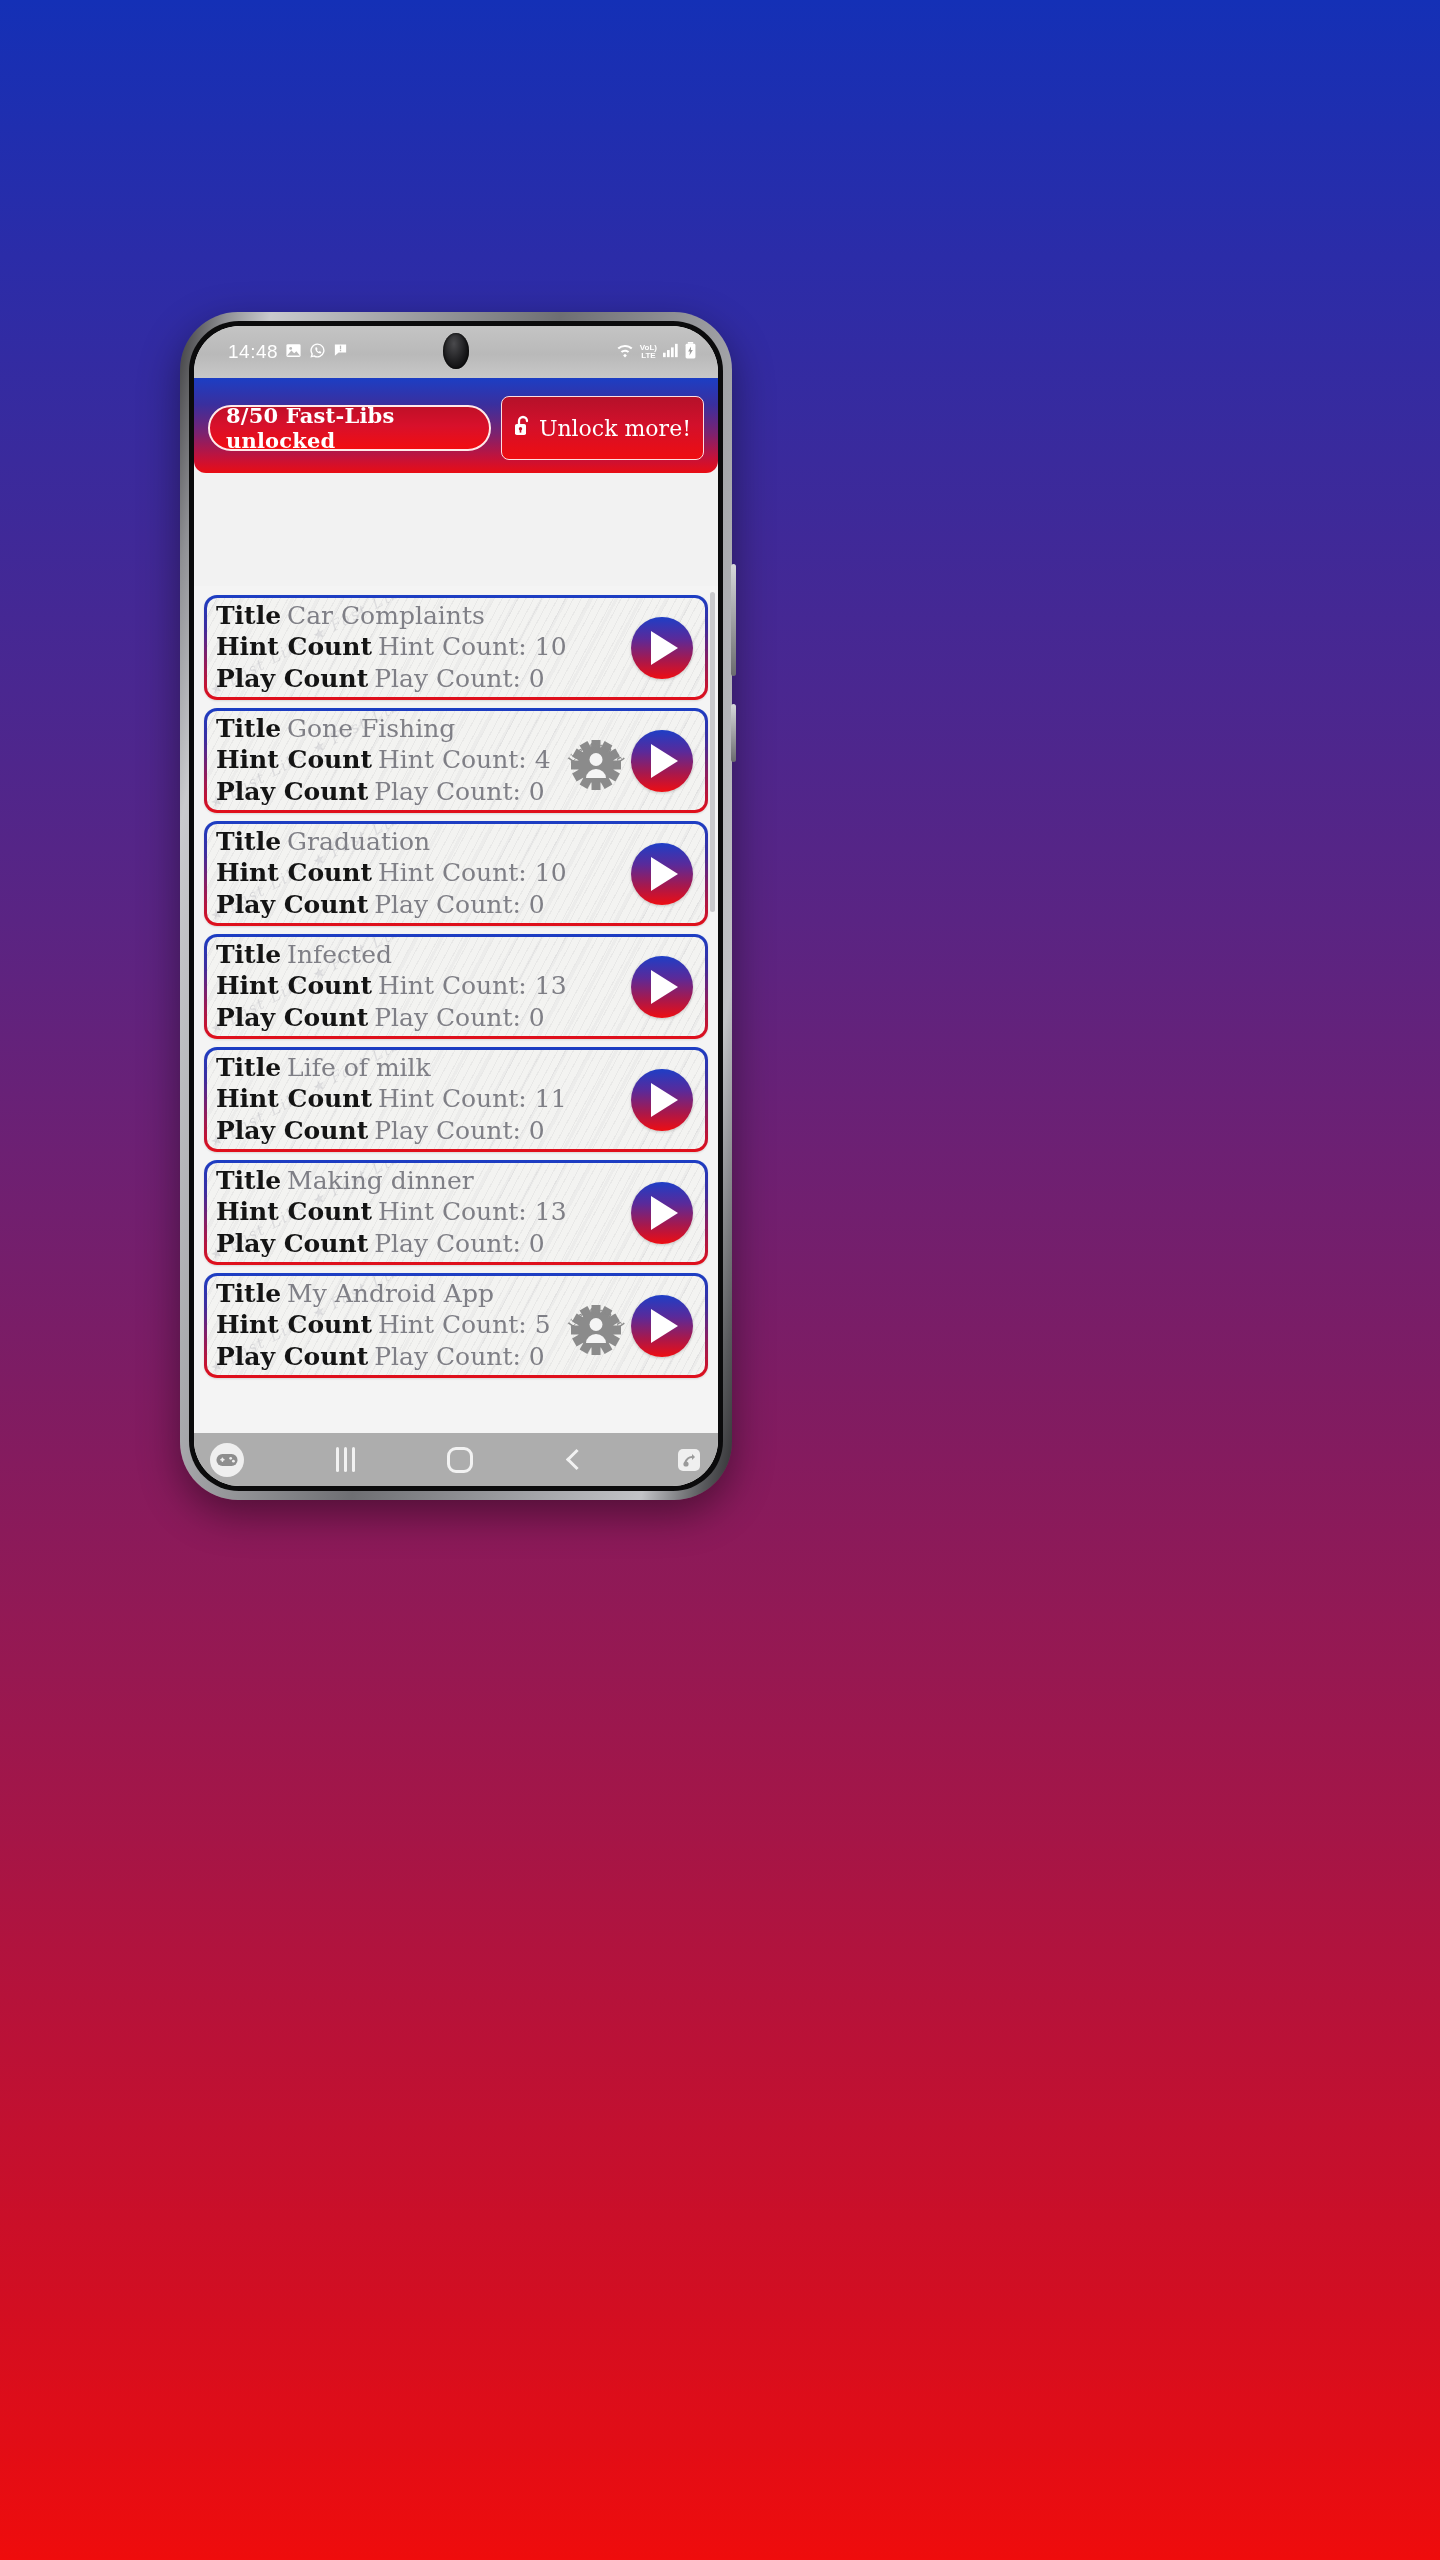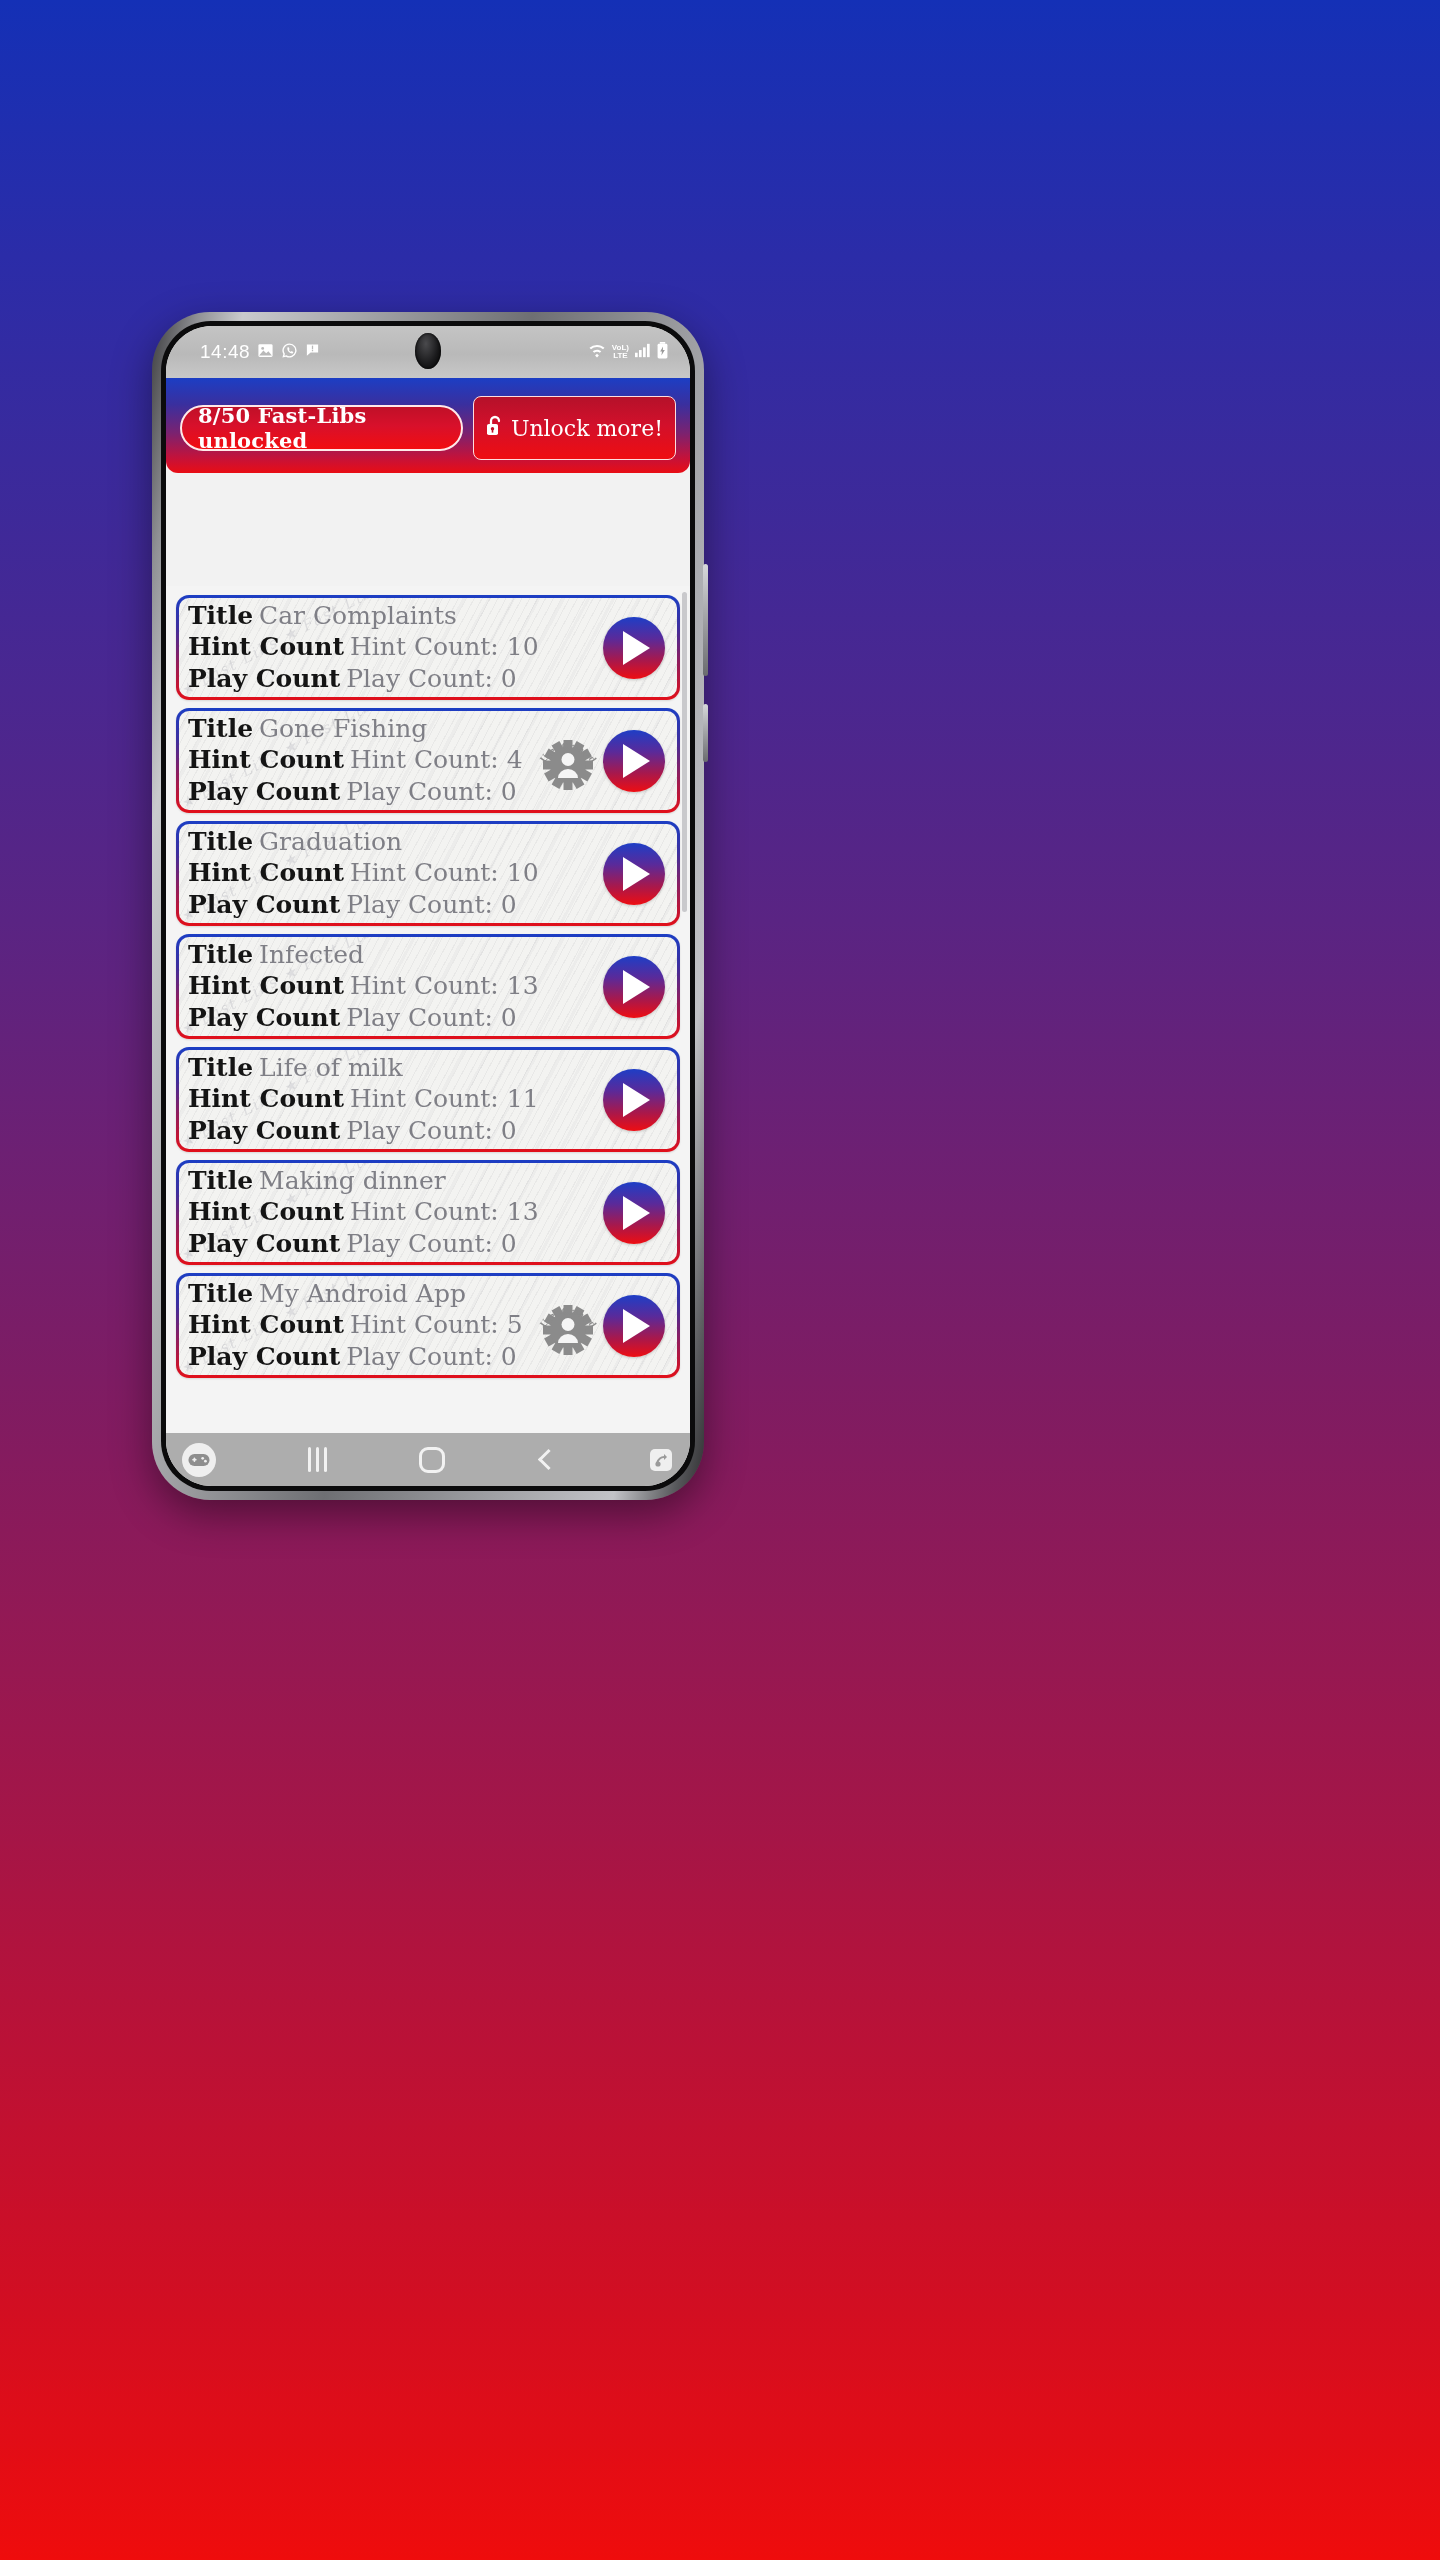--- a/index.html
+++ b/index.html
@@ -26,21 +26,21 @@
     letter-spacing:1px;
     text-shadow:
        3px 0 0 #000, -3px 0 0 #000, 0 3px 0 #000, 0 -3px 0 #000,
        2px 2px 0 #000, -2px 2px 0 #000, 2px -2px 0 #000, -2px -2px 0 #000,
        4px 4px 7px rgba(0,0,0,.45);
   }
   .headline .l2 { display:block; margin-top:10px; }
 
   
   .phone {
-    position:absolute; left:152px; top:312px;
+    position:absolute; left:180px; top:312px;
     width:552px; height:1188px;
     border-radius:58px;
     background: linear-gradient(100deg,#3a3a3c 0%, #8f9094 6%, #c9cacd 12%,
                                 #6e6f73 50%, #c2c3c7 88%, #58595c 96%, #2e2e30 100%);
     box-shadow:0 14px 40px rgba(0,0,0,.42);
     padding:9px;
   }
   .phone-inner {
     position:relative; width:100%; height:100%;
     border-radius:50px; background:#0b0b0c;

